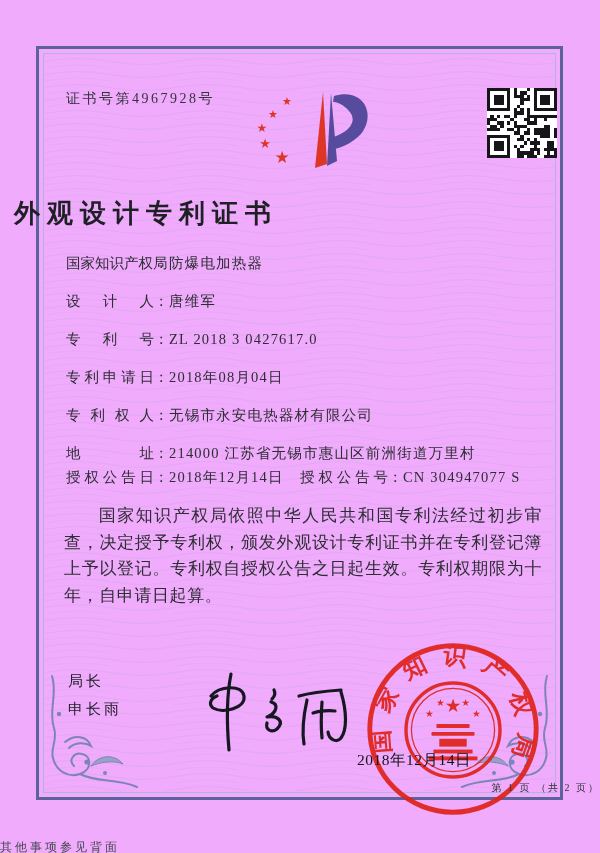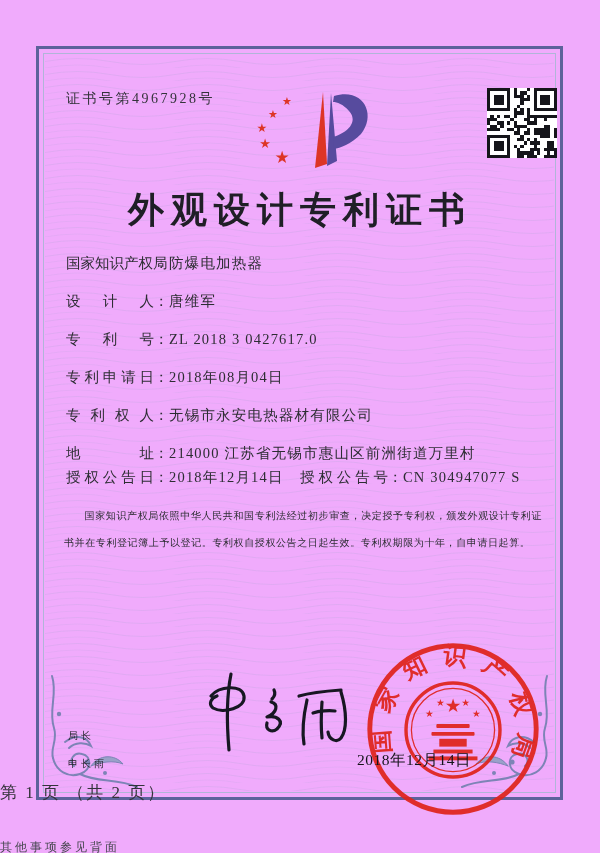--- a/index.html
+++ b/index.html
@@ -13,38 +13,38 @@
     border:3px solid #5c629b;}
   .frame-inner{position:absolute;left:43px;top:53px;width:511px;height:738px;
     border:1px solid #b0b5d8;}
   .waves{position:absolute;left:45px;top:55px;width:509px;height:736px;opacity:.55;}
   .flourish{position:absolute;width:100px;height:118px;}
   .flourish.left{left:45px;top:674px;}
   .flourish.right{left:454px;top:674px;transform:scaleX(-1);}
   .cert-no{position:absolute;left:66px;top:90px;font-size:14px;letter-spacing:2.5px;color:#33333a;}
   .logo{position:absolute;left:237px;top:84px;width:146px;height:96px;}
   .qr{position:absolute;left:487px;top:88px;width:70px;height:70px;shape-rendering:crispEdges;}
-  .title{position:absolute;left:0;right:0;top:182px;margin:4px;text-align:center;
-    font-size:36px;font-weight:bold;letter-spacing:7px;color:#1f1f26;}
+  .title{position:absolute;left:0;right:0;top:182px;margin:14px;
+    font-size:26px;font-weight:bold;letter-spacing:7px;color:#1f1f26;}
   .fields{position:absolute;left:66px;top:252px;width:486px;font-size:14.5px;}
   .frow{margin-bottom:16px;line-height:22px;white-space:nowrap;}
   .flabel{display:inline-block;width:88px;text-align:justify;text-align-last:justify;vertical-align:top;}
   .fcolon{display:inline-block;width:15px;}
   .fval{letter-spacing:1.2px;}
   .grant{margin-top:-14px;display:flex;}
   .gleft{width:234px;white-space:nowrap;}
   .gright{white-space:nowrap;font-family:Liberation Serif, serif;}
-  .paras{position:absolute;left:64px;top:503px;width:478px;font-size:10px;
+  .paras{position:absolute;left:64px;top:503px;width:478px;font-size:17px;
     line-height:26.5px;text-align:justify;letter-spacing:.6px;}
   .paras p{margin:0;text-indent:2.05em;}
-  .director{position:absolute;left:68px;top:722px;font-size:10px;letter-spacing:3px;line-height:27.5px;color:#22222a;}
+  .director{position:absolute;left:68px;top:668px;font-size:15px;letter-spacing:3px;line-height:27.5px;color:#22222a;}
   .signature{position:absolute;left:195px;top:666px;width:165px;height:90px;}
   .seal{position:absolute;left:360px;top:636px;width:186px;height:186px;opacity:.93;}
   .seal-date{position:absolute;left:357px;top:750px;font-size:15.5px;letter-spacing:.5px;color:#141419;z-index:5;}
-  .page-ind{position:absolute;left:0;right:0;top:781px;text-align:left;font-size:17px;letter-spacing:2px;color:#33333a;}
+  .page-ind{position:absolute;left:0;right:0;top:781px;text-align:right;font-size:10px;letter-spacing:2px;color:#33333a;}
   .back-note{position:absolute;left:0;right:0;top:839px;text-align:left;font-size:12px;letter-spacing:3px;color:#474750;}
 </style>
 </head>
 <body>
 
 <div class="paper">
 
   <svg class="waves">
     <defs>
       <pattern id="wv" width="130" height="13" patternUnits="userSpaceOnUse">

